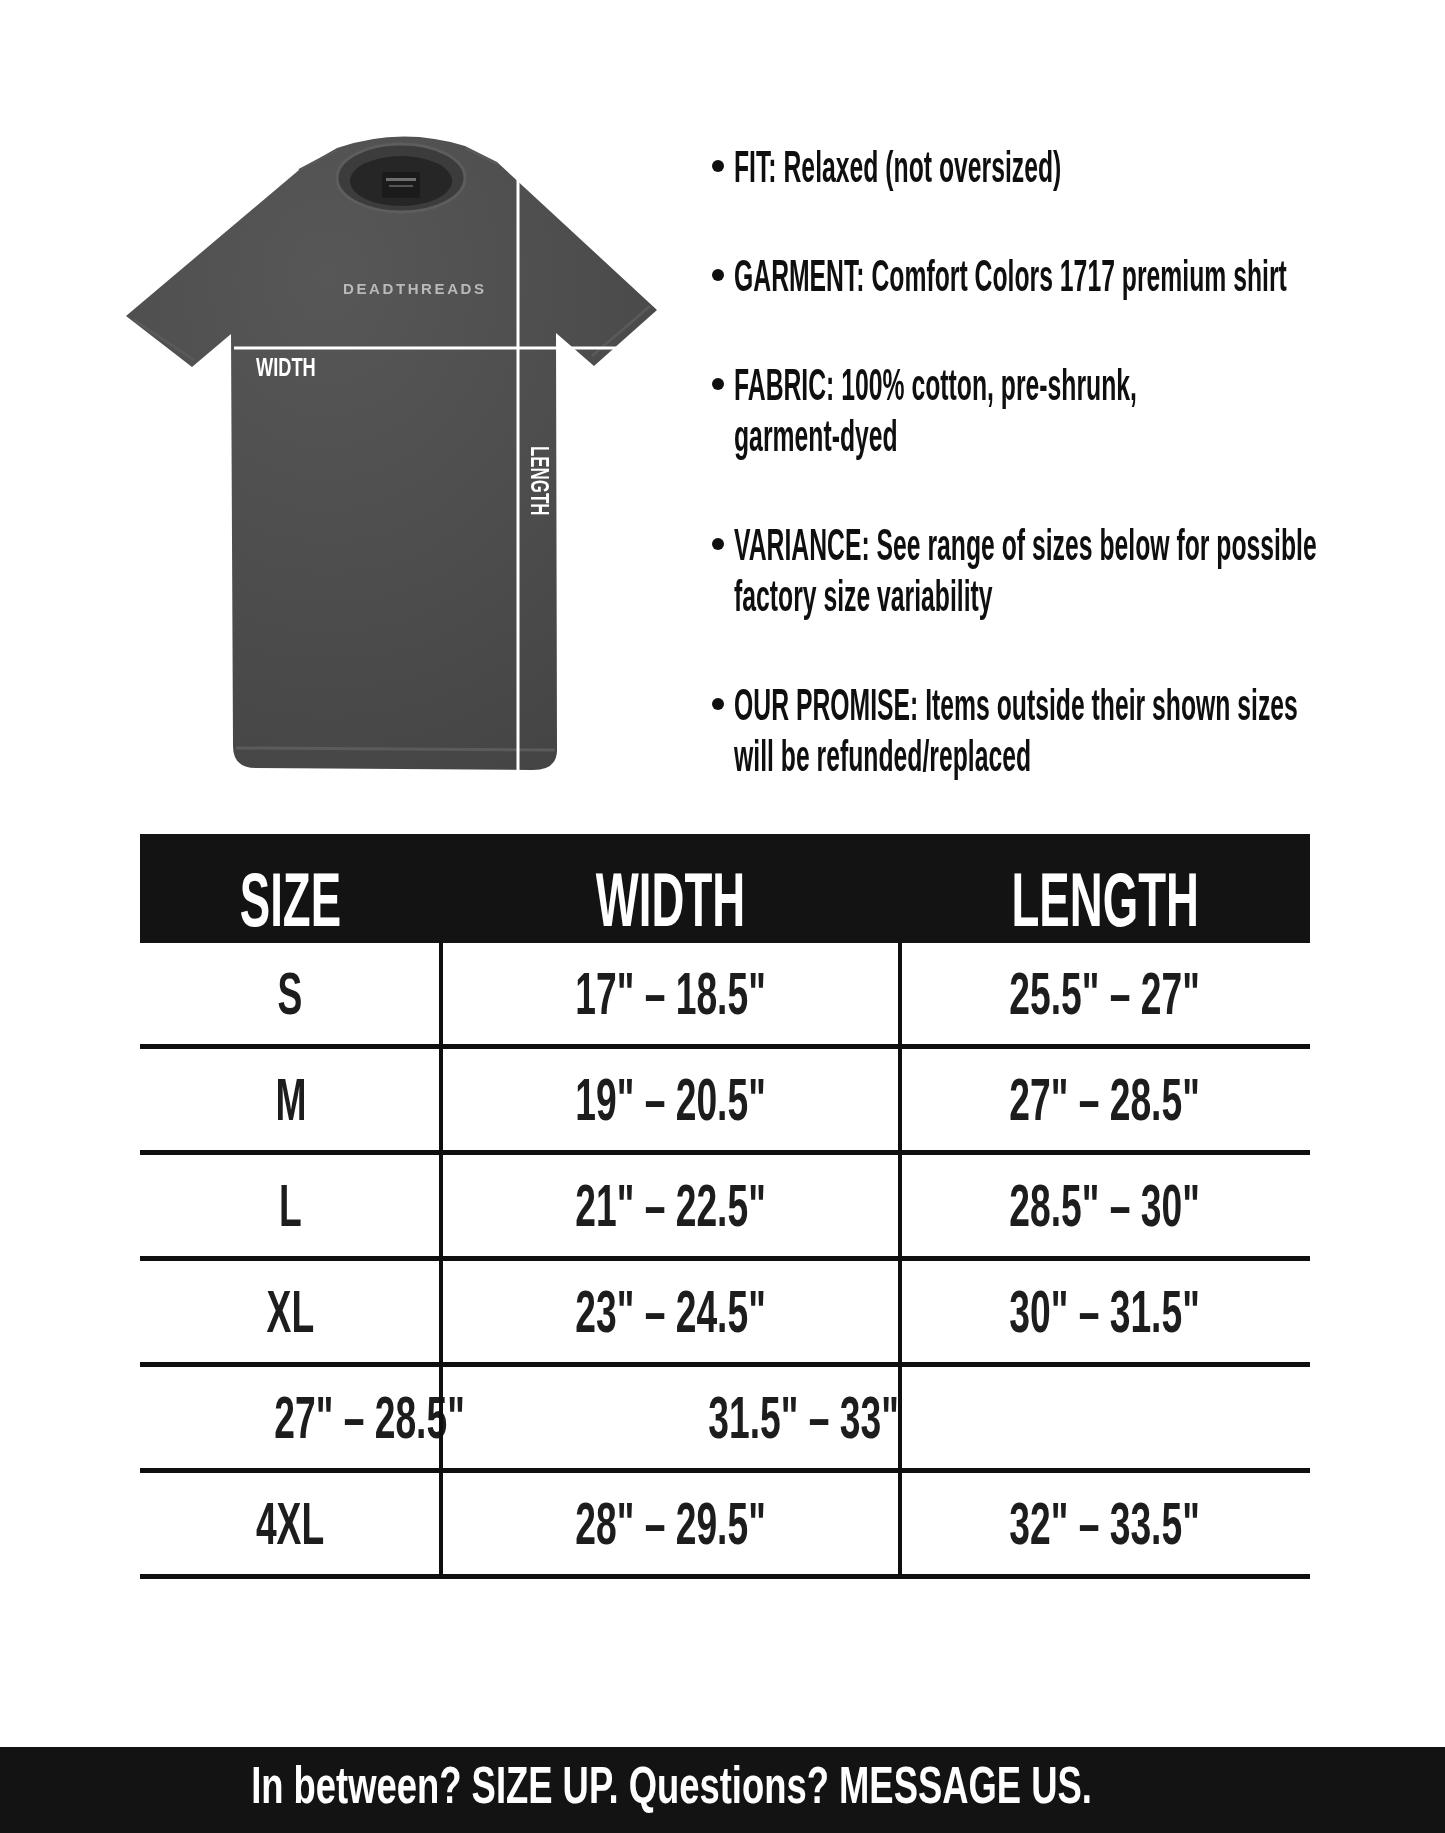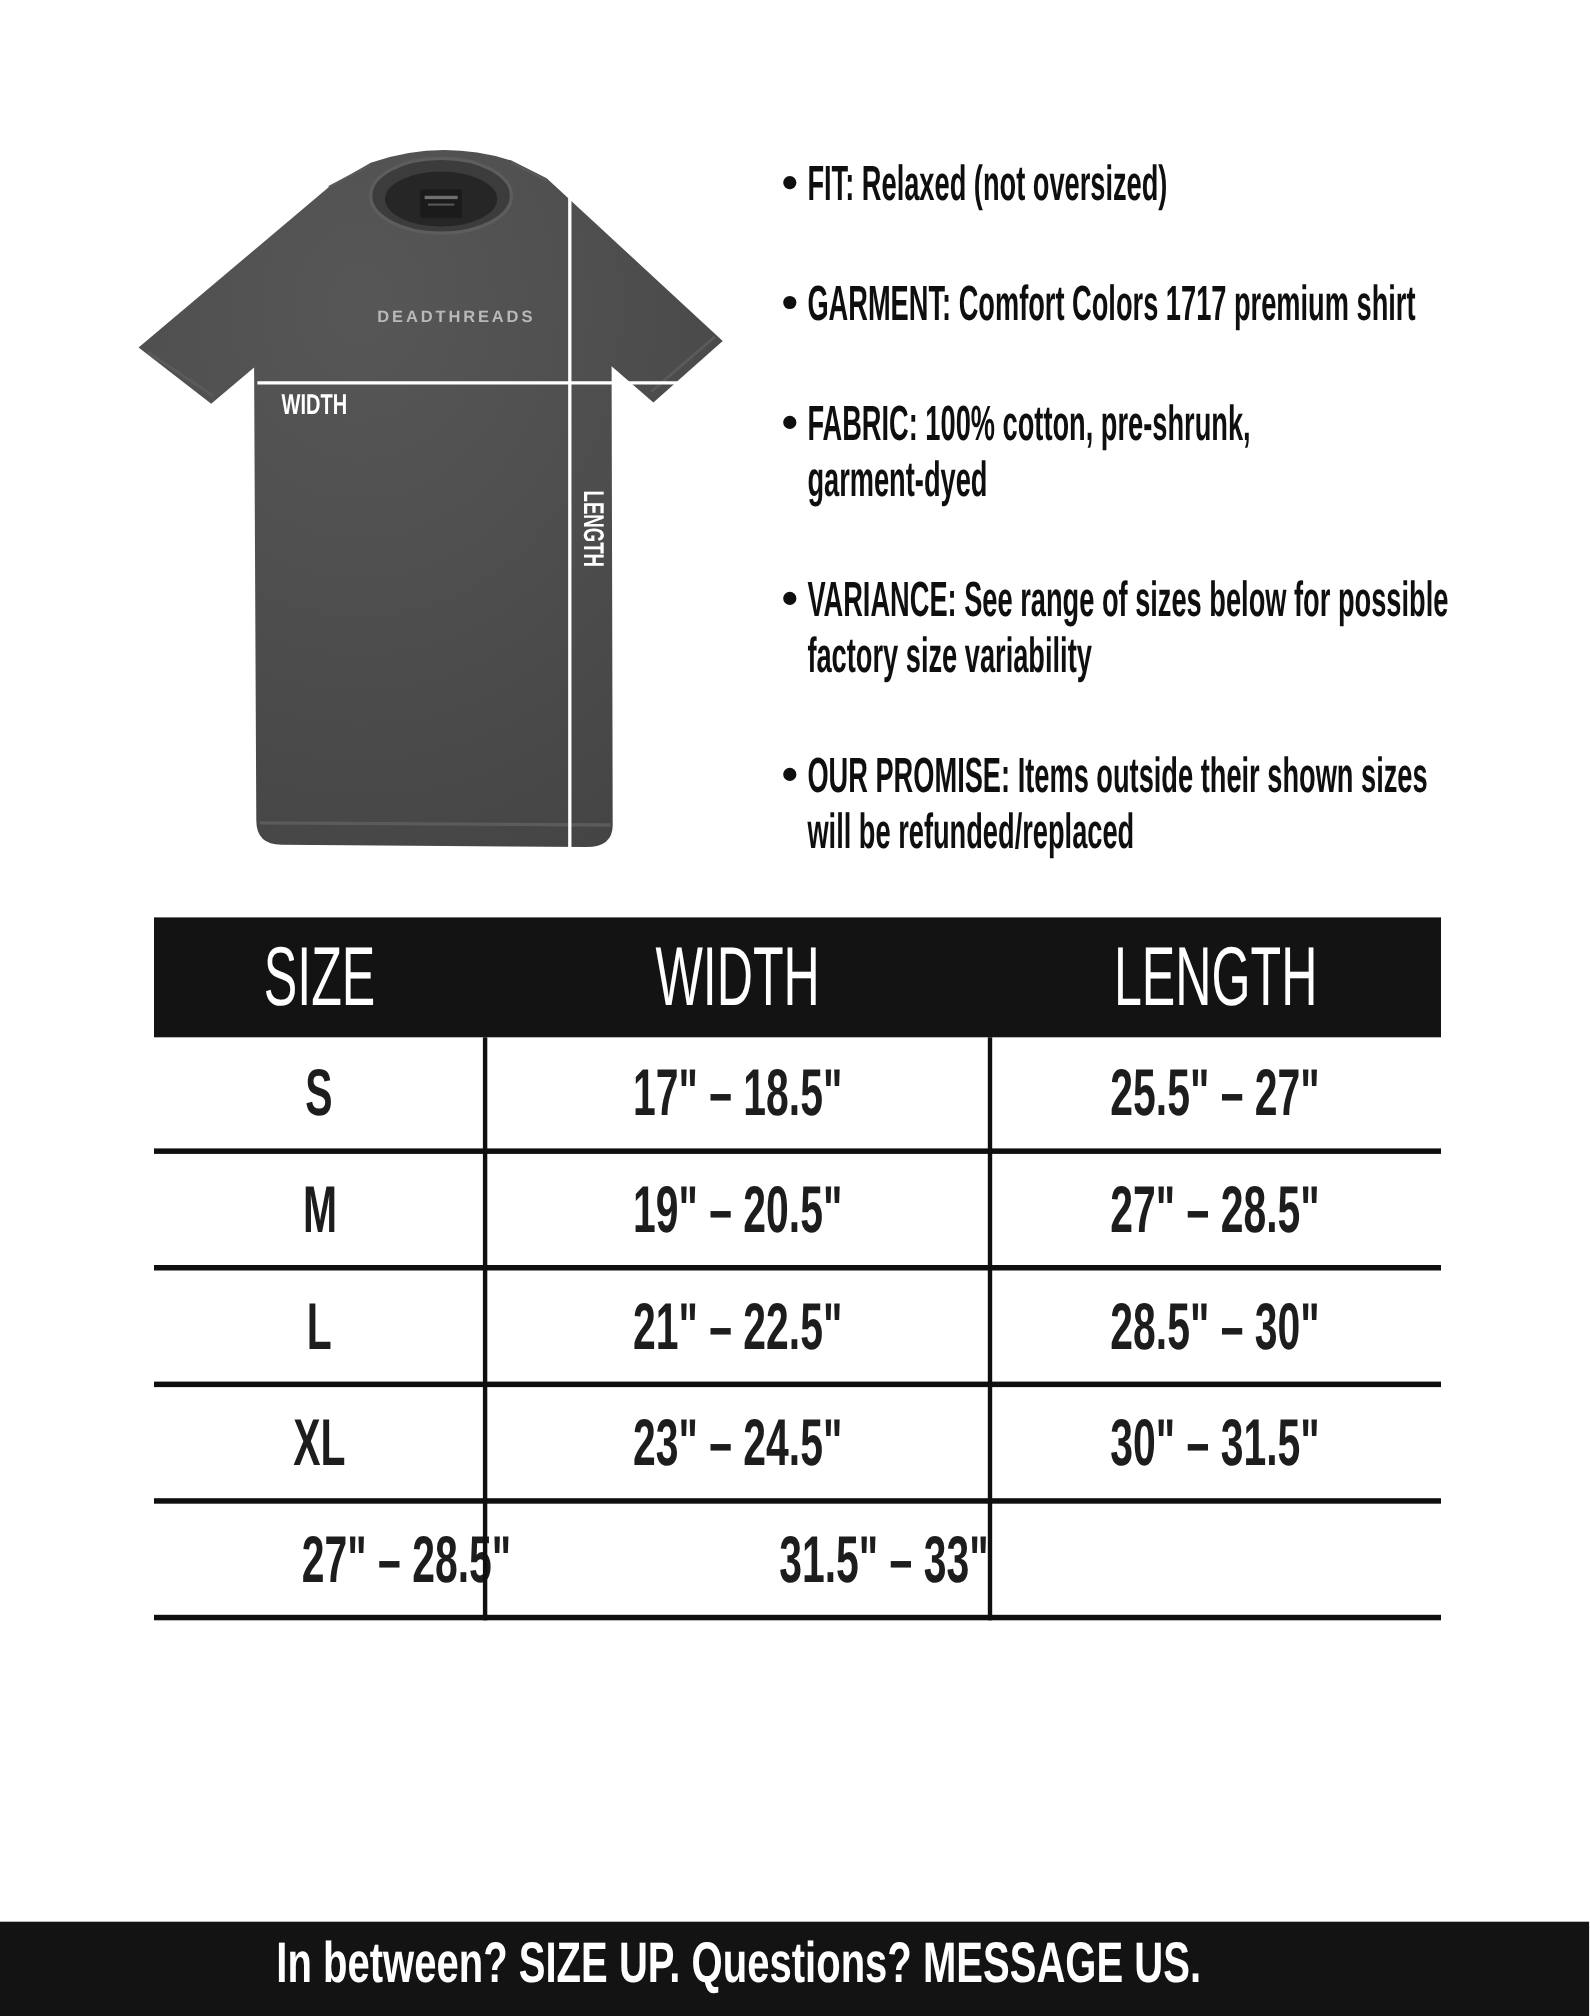--- a/index.html
+++ b/index.html
@@ -41,22 +41,22 @@
     font-weight:bold; font-size:45px; line-height:51px; color:#0f0f0f;
     white-space:pre-line; width:max-content;
     display:inline-block; transform:scaleX(0.55); transform-origin:0 0;
   }
 
   
   .size-table { position:absolute; left:140px; top:834px; width:1170px; }
   .thead { position:relative; height:109px; background:#131313; }
   .th {
     position:absolute; top:0; height:109px; display:flex;
-    align-items:center; justify-content:center;
-    color:#ffffff; font-weight:normal; font-size:76px;
+    align-items:flex-end; justify-content:center;
+    color:#ffffff; font-weight:bold; font-size:76px;
   }
   .th.c1 { left:0;     width:301px; }
   .th.c2 { left:301px; width:459px; }
   .th.c3 { left:760px; width:410px; }
   .tbody { position:relative; }
   .colline { position:absolute; top:0; bottom:0; width:4px; background:#0f0f0f; }
   .colline.v1 { left:299px; }
   .colline.v2 { left:758px; }
   .trow { display:flex; height:101px; border-bottom:5px solid #0f0f0f; }
   .td {
@@ -211,20 +211,31 @@
           </div>
       </div>
       <div class="trow">
         <div class="td c2">
             <span class="condc">27" – 28.5"</span>
           </div>
         <div class="td c3">
             <span class="condc">31.5" – 33"</span>
           </div>
       </div>
+      <div class="trow">
+        <div class="td c1">
+            <span class="condc">4XL</span>
+          </div>
+        <div class="td c2">
+            <span class="condc">28" – 29.5"</span>
+          </div>
+        <div class="td c3">
+            <span class="condc">32" – 33.5"</span>
+          </div>
+      </div>
       <div class="colline v1"></div>
       <div class="colline v2"></div>
     </div>
   </div>
 
   <div class="footer">
     <div class="msg">
       <span class="condf">In between? SIZE UP. Questions? MESSAGE US.</span>
     </div>
 

